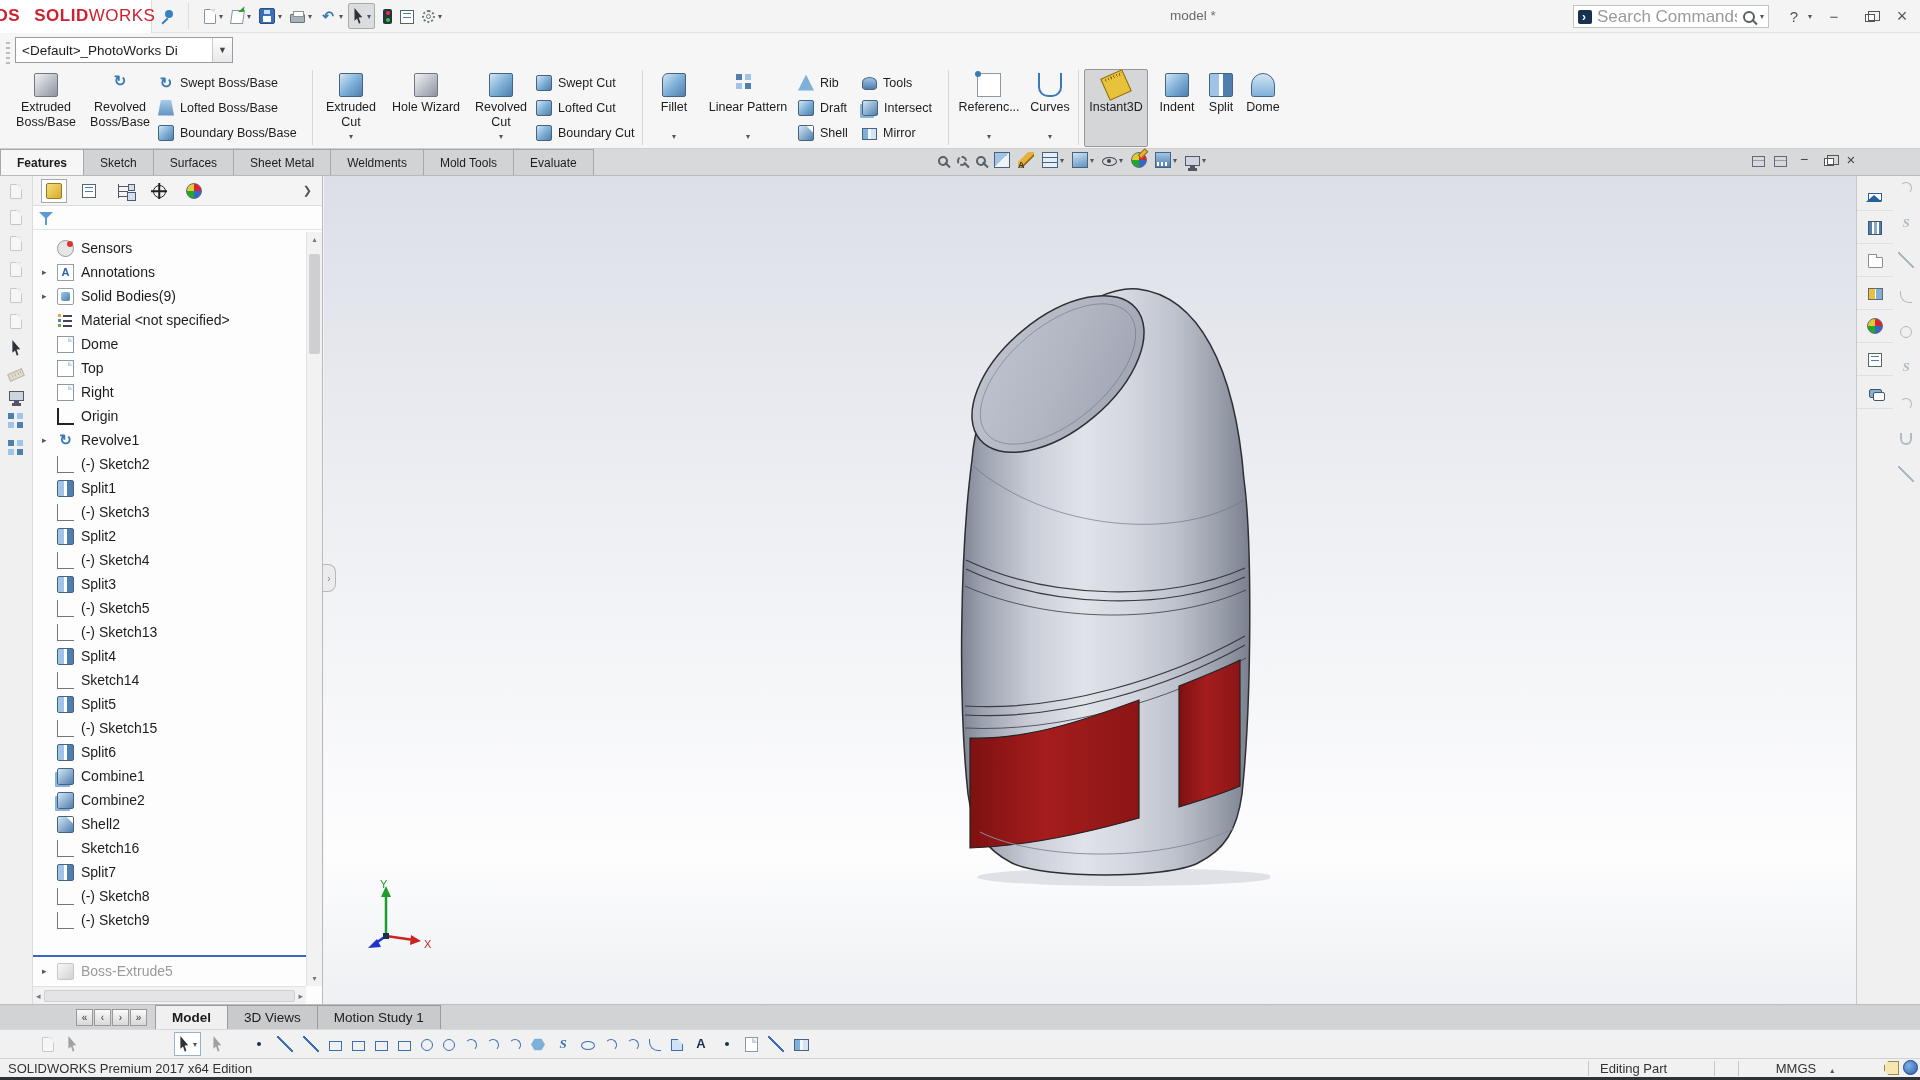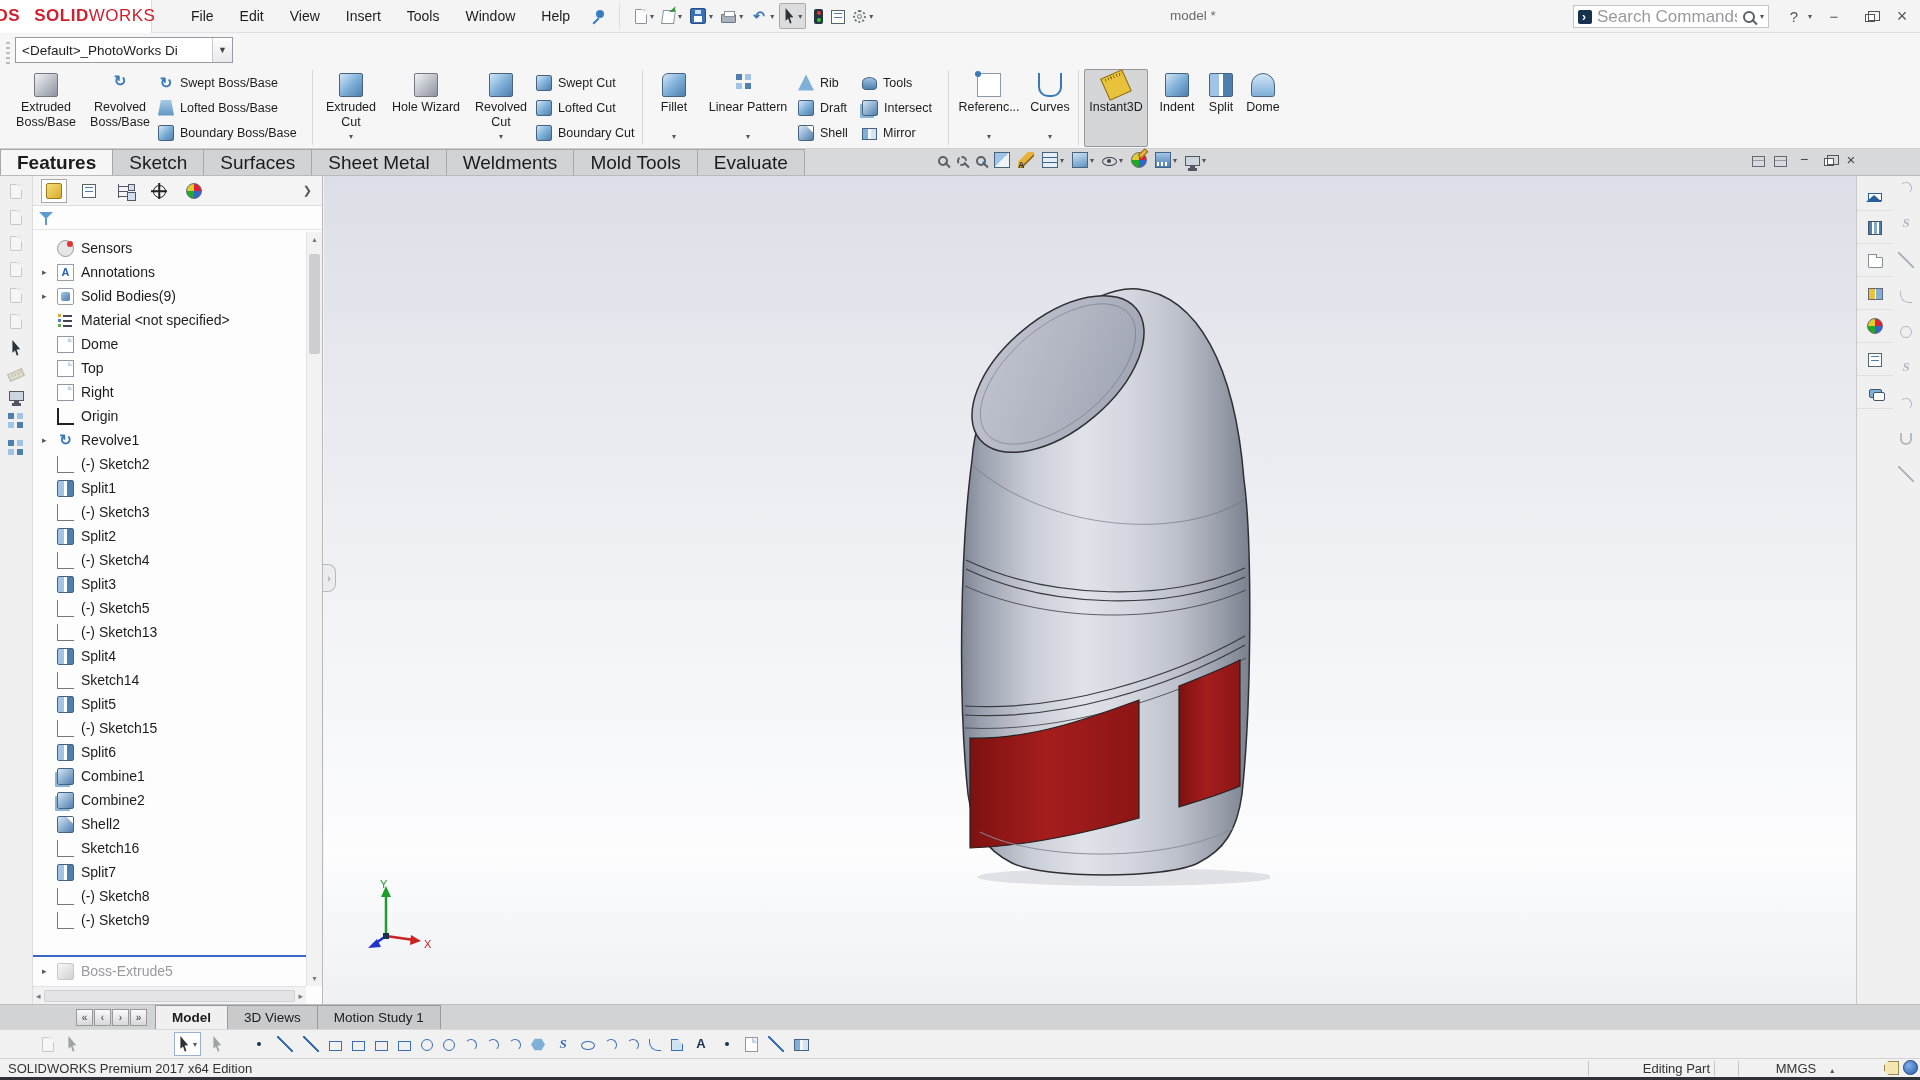--- a/index.html
+++ b/index.html
@@ -144,21 +144,21 @@
   .vdiv{position:absolute;top:4px;bottom:4px;width:1px;background:#d7d7d9}
   .bigbtn{position:absolute;top:3px;bottom:2px;display:flex;flex-direction:column;align-items:center;font-size:12.5px;line-height:15px;text-align:center;color:#1c1c1c;border:1px solid transparent;border-radius:2px}
   .bigbtn .g{width:24px;height:24px;margin:3px 0 3px}
   .bigbtn.pressed{background:#d5d6d8;border-color:#97979b}
   .ddn{position:absolute;font-size:8px;color:#555;bottom:2px}
   .stack{position:absolute;top:6px;display:flex;flex-direction:column;gap:4px}
   .srow{display:flex;align-items:center;gap:6px;font-size:12.5px;height:21px;white-space:nowrap}
 
   
   #tabbar{left:0;top:149px;width:1920px;height:27px;background:#d8d9db;border-bottom:1px solid #b9babc;display:flex;align-items:flex-end}
-  .ctab{height:26px;padding:0 16px;display:flex;align-items:center;font-size:19px;background:#d2d3d5;border:1px solid #a8a8aa;border-bottom:none;margin-right:-1px}
+  .ctab{height:26px;padding:0 16px;display:flex;align-items:center;font-size:12px;background:#d2d3d5;border:1px solid #a8a8aa;border-bottom:none;margin-right:-1px}
   .ctab.active{background:#f6f6f7;font-weight:bold;position:relative;z-index:2}
   #headsup{position:absolute;left:935px;top:151px;display:flex;align-items:center;gap:4px}
   .hbtn{display:flex;align-items:center;padding:1px 2px}
   .hbtn .arr{display:none;font-size:8px;color:#555;margin-left:2px}
   .hbtn .arr.show{display:inline}
   #docctrls{position:absolute;left:1752px;top:152px;display:flex;align-items:center;gap:9px;color:#555}
 
   
   #leftstrip{left:0;top:176px;width:33px;height:828px;background:#f0f0f1;border-right:1px solid #dcdcde;display:flex;flex-direction:column;align-items:center;padding-top:8px;gap:11px}
 
@@ -201,45 +201,35 @@
   .mtab.active{background:#f0f0f1;font-weight:bold;z-index:2;position:relative}
   #sketchbar{left:0;top:1029px;width:1920px;height:29px;background:#f1f1f2;border-top:1px solid #d9d9db;display:flex;align-items:center}
   #selecttool{margin-left:96px;height:24px;display:flex;align-items:center;background:#fff;border:1px solid #9ab2cc;padding:0 3px;gap:3px}
   #selecttool .arr{font-size:8px;color:#555}
   #sketchicons{display:flex;align-items:center;gap:10px;margin-left:28px}
 
   
   #statusbar{left:0;top:1058px;width:1920px;height:19px;background:#f1f1f2;border-top:1px solid #d2d2d4;font-size:13px;color:#333}
   #statusbar .lefttext{position:absolute;left:8px;top:2px}
   .statsep{position:absolute;top:2px;width:1px;height:15px;background:#c6c7c9}
-  #editingpart{position:absolute;left:1600px;top:2px;width:110px;text-align:right}
+  #editingpart{position:absolute;left:1600px;top:2px;width:110px;text-align:left}
   #units{position:absolute;left:1750px;top:2px;width:110px;text-align:center}
   #units .ua{font-size:8px;color:#555;margin-left:14px}
   #tagicon{position:absolute;left:1884px;top:2px;width:15px;height:14px;background:#f5e6b2;border:1px solid #9a8a4a;clip-path:polygon(0 30%,30% 0,100% 0,100% 100%,30% 100%,0 70%)}
   #webicon{position:absolute;left:1903px;top:1px;width:15px;height:15px;border-radius:50%;background:radial-gradient(circle at 35% 35%,#7fb0e8,#2a5fae);border:1px solid #1a3f7e}
   #darkedge{left:0;top:1077px;width:1920px;height:3px;background:#2f3338}
 </style>
 </head>
 <body>
 
 <div class="abs" id="menubar">
   <div id="logo">
     <span class="ds" style="color:#cf2030">DS</span>
     <span style="color:#cf2030"><span class="solid">SOLID</span><span>WORKS</span></span>
   </div>
-  <div id="menus">
-
-  <div class="menuitem">File</div>
-      <div class="menuitem">Edit</div>
-      <div class="menuitem">View</div>
-      <div class="menuitem">Insert</div>
-      <div class="menuitem">Tools</div>
-      <div class="menuitem">Window</div>
-      <div class="menuitem">Help</div>
-    </div>
   <span class="g" data-g="pin" style="margin-left:8px"></span>
   <div id="qat">
 
       <div class="qbtn">
         <span class="g" data-g="page"></span>
         <span class="arr show">▾</span>
       </div>
 
       <div class="qbtn">
         <span class="g" data-g="open"></span>

